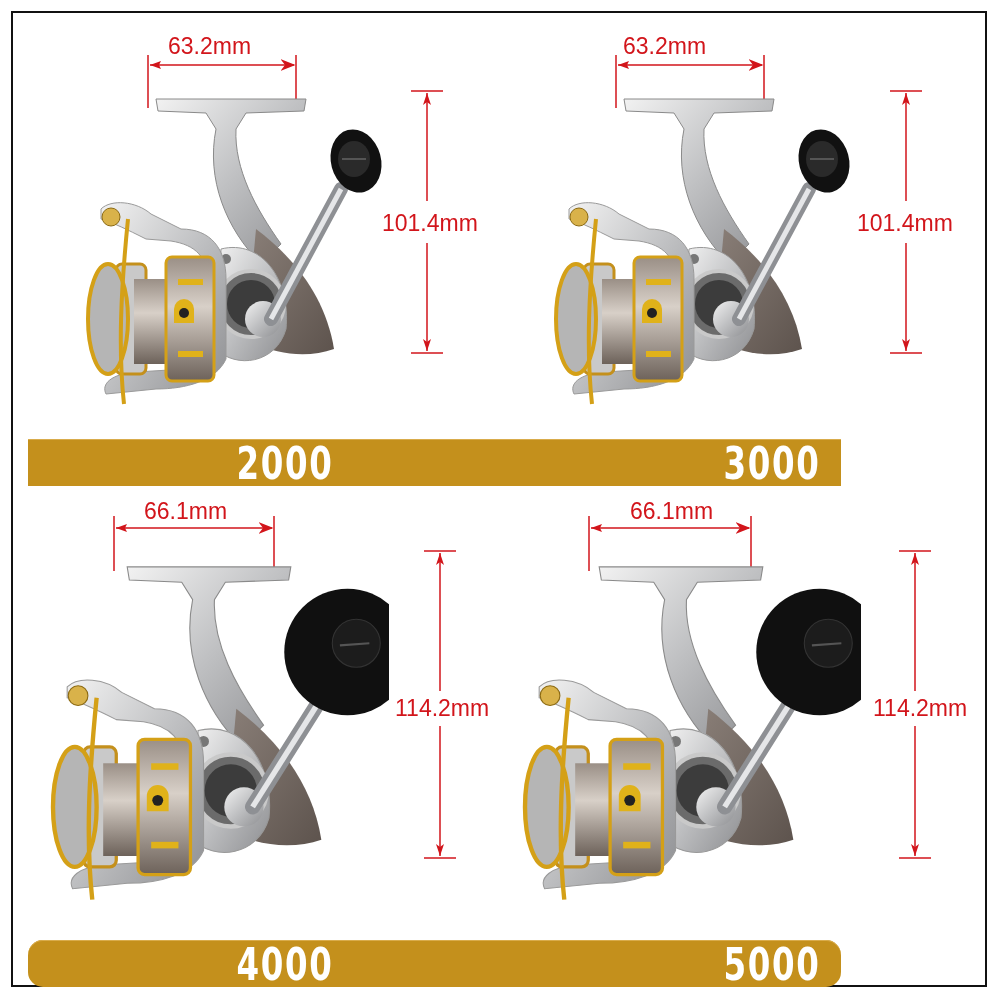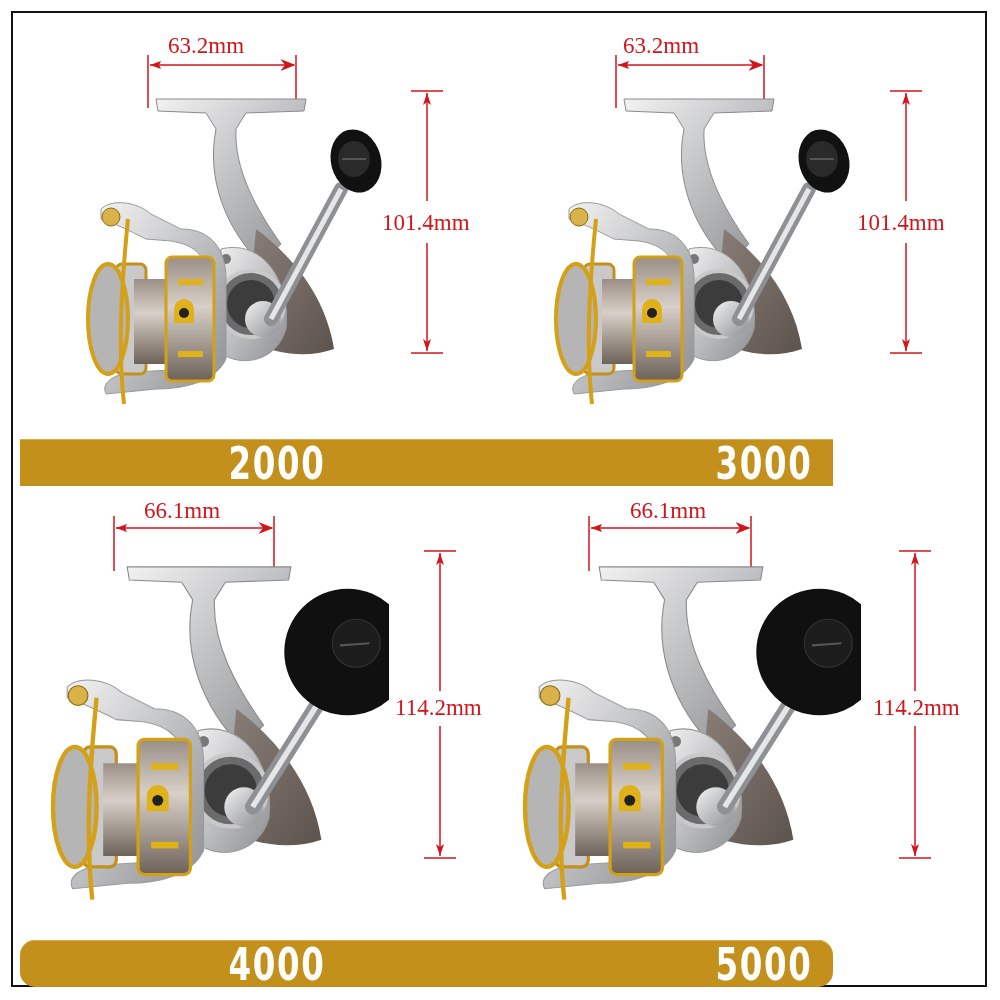--- a/index.html
+++ b/index.html
@@ -1,23 +1,23 @@
 <!DOCTYPE html>
 <html><head>
 <meta charset="utf-8">
 <style>
   html,body{margin:0;padding:0;background:#ffffff;}
   body{width:1000px;height:1000px;position:relative;overflow:hidden;font-family:"Liberation Sans",sans-serif;}
   .frame{position:absolute;left:11px;top:11px;width:976px;height:976px;border:2px solid #111;box-sizing:border-box;background:#fff;}
   .panel{position:absolute;width:488px;height:430px;}
-  .band{position:absolute;left:20px;width:813px;height:47px;background:#c4901c;box-shadow:inset 0 1px 0 #d9ac4c;}
+  .band{position:absolute;left:28px;width:813px;height:47px;background:#c4901c;box-shadow:inset 0 1px 0 #d9ac4c;}
   .band-label{position:absolute;top:0;height:47px;line-height:49px;width:200px;text-align:center;color:#fff;
     font-family:"DejaVu Sans Condensed","DejaVu Sans",sans-serif;font-weight:bold;font-size:44px;letter-spacing:2px;
     transform:scaleX(0.82);transform-origin:center;}
-  .dim{position:absolute;color:#d2151b;font-family:Liberation Serif, serif;font-size:23px;}
+  .dim{position:absolute;color:#d2151b;font-family:Liberation Sans, sans-serif;font-size:23px;}
   svg{position:absolute;}
 </style>
 </head>
 <body>
 
 <div class="frame"></div>
 
 <svg width="0" height="0" style="position:absolute">
   <defs>
     <linearGradient id="silver" x1="0" y1="0" x2="1" y2="1">

